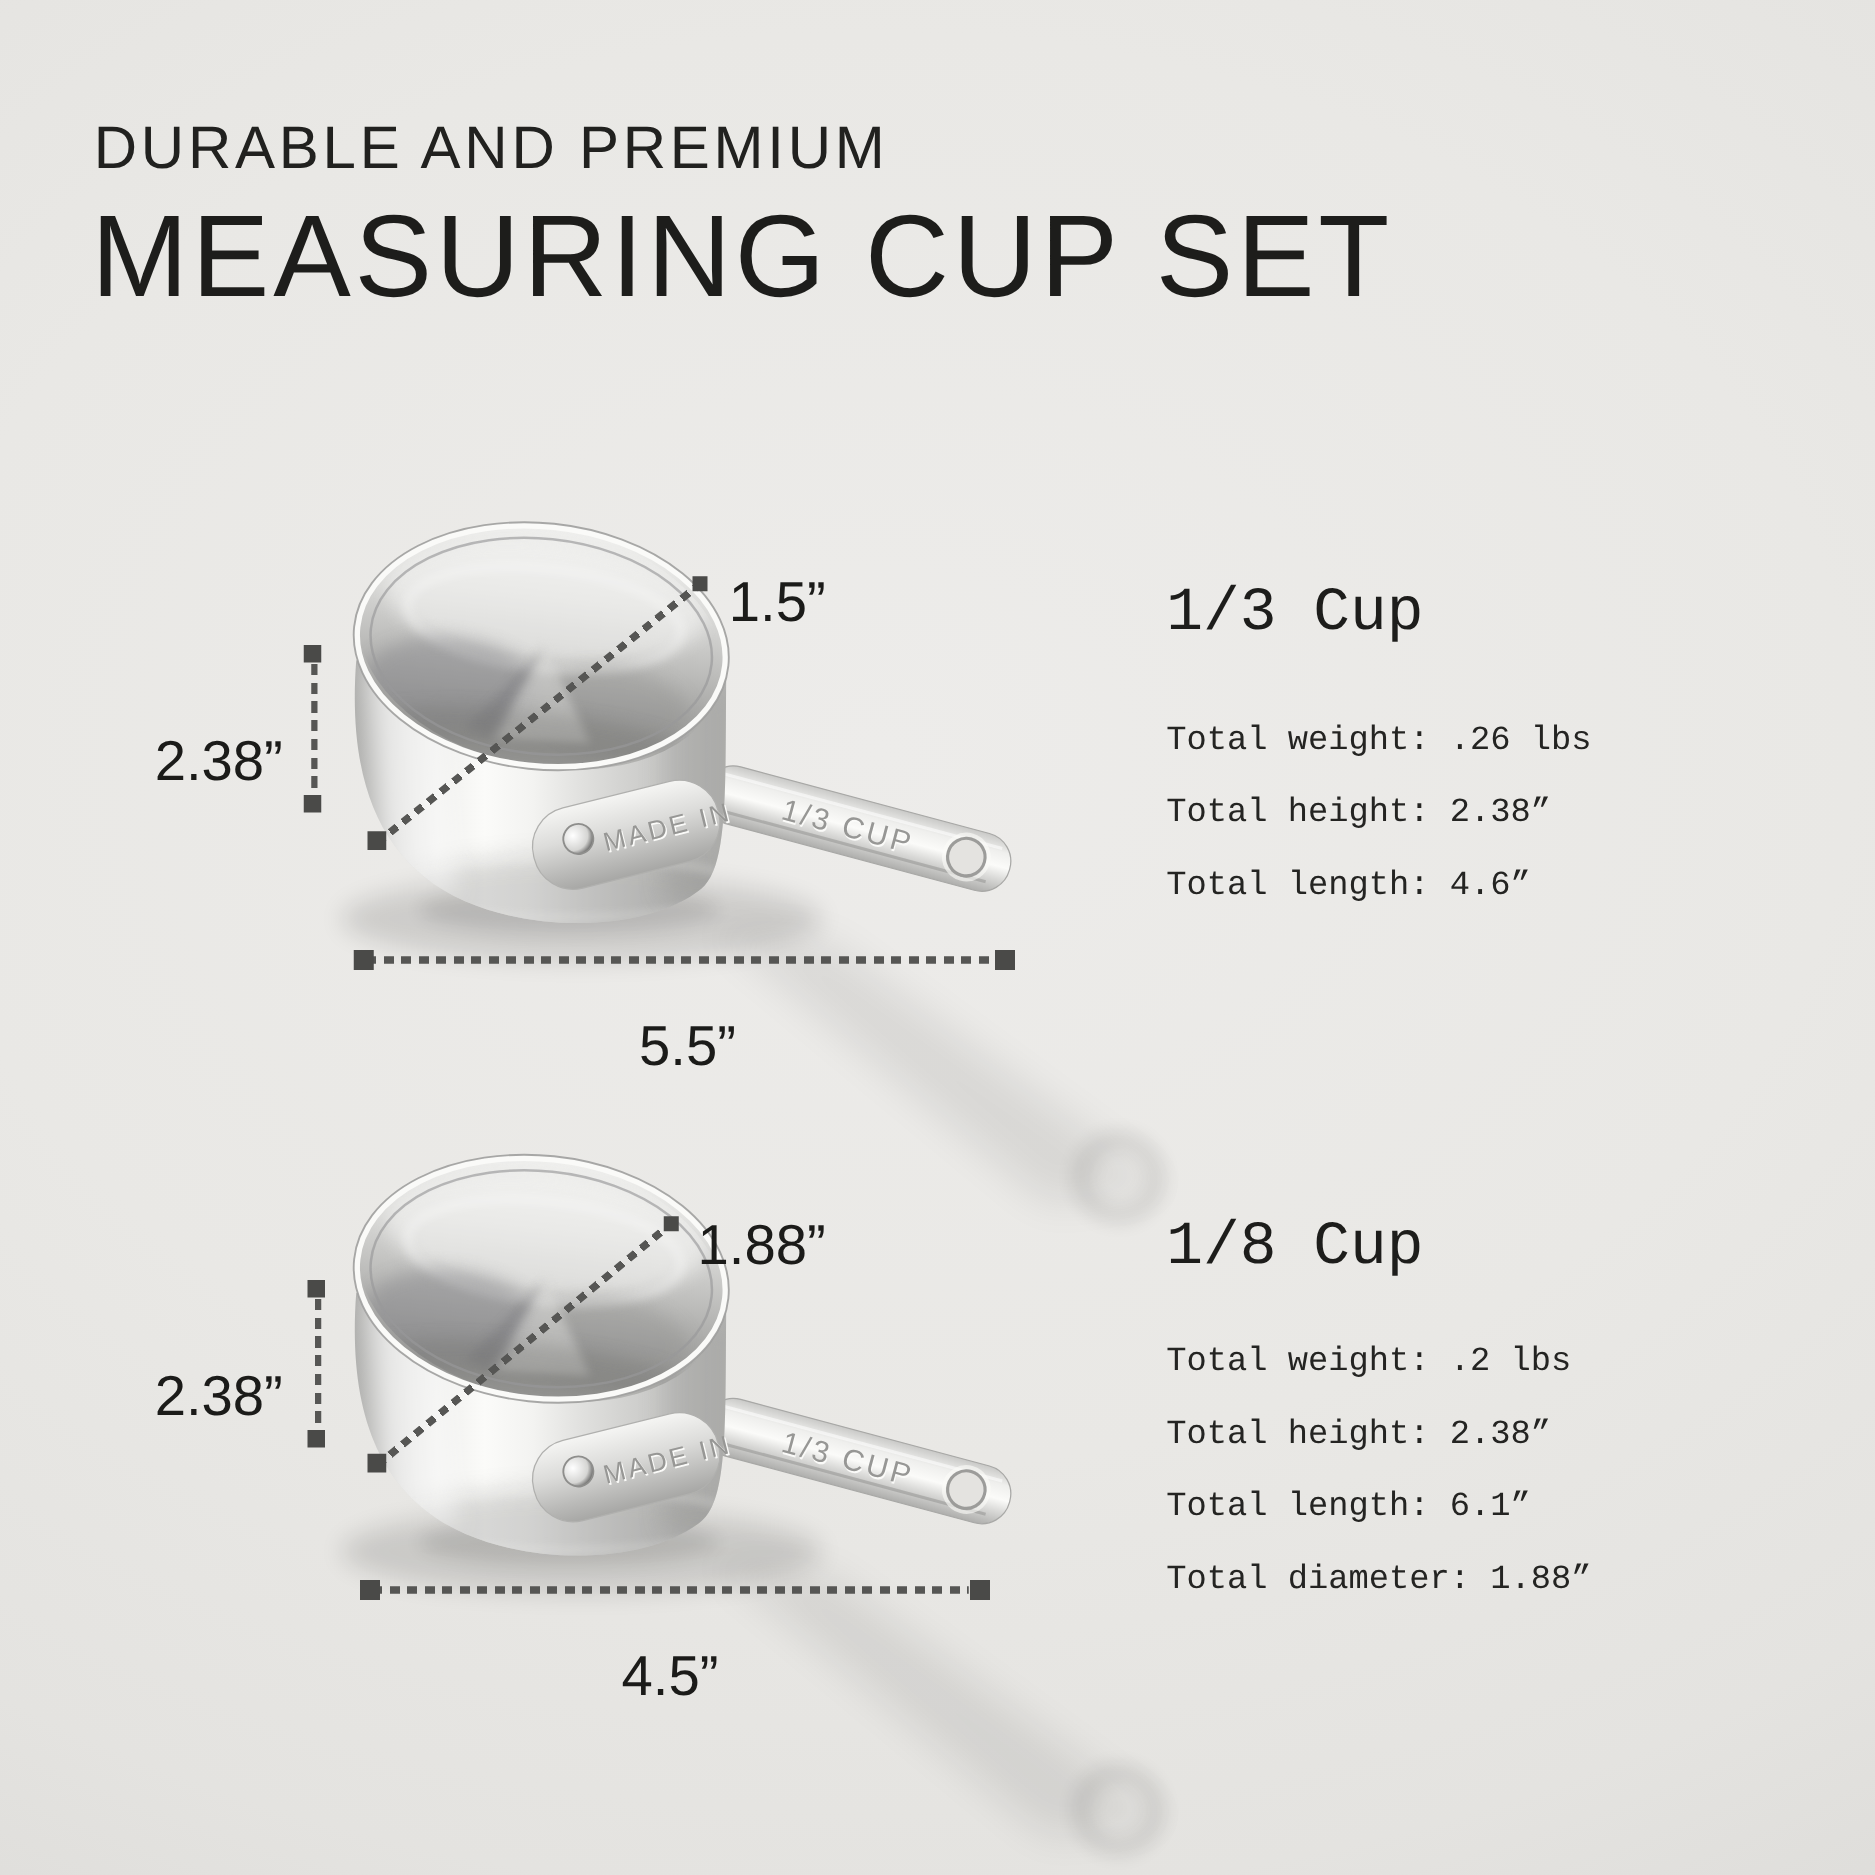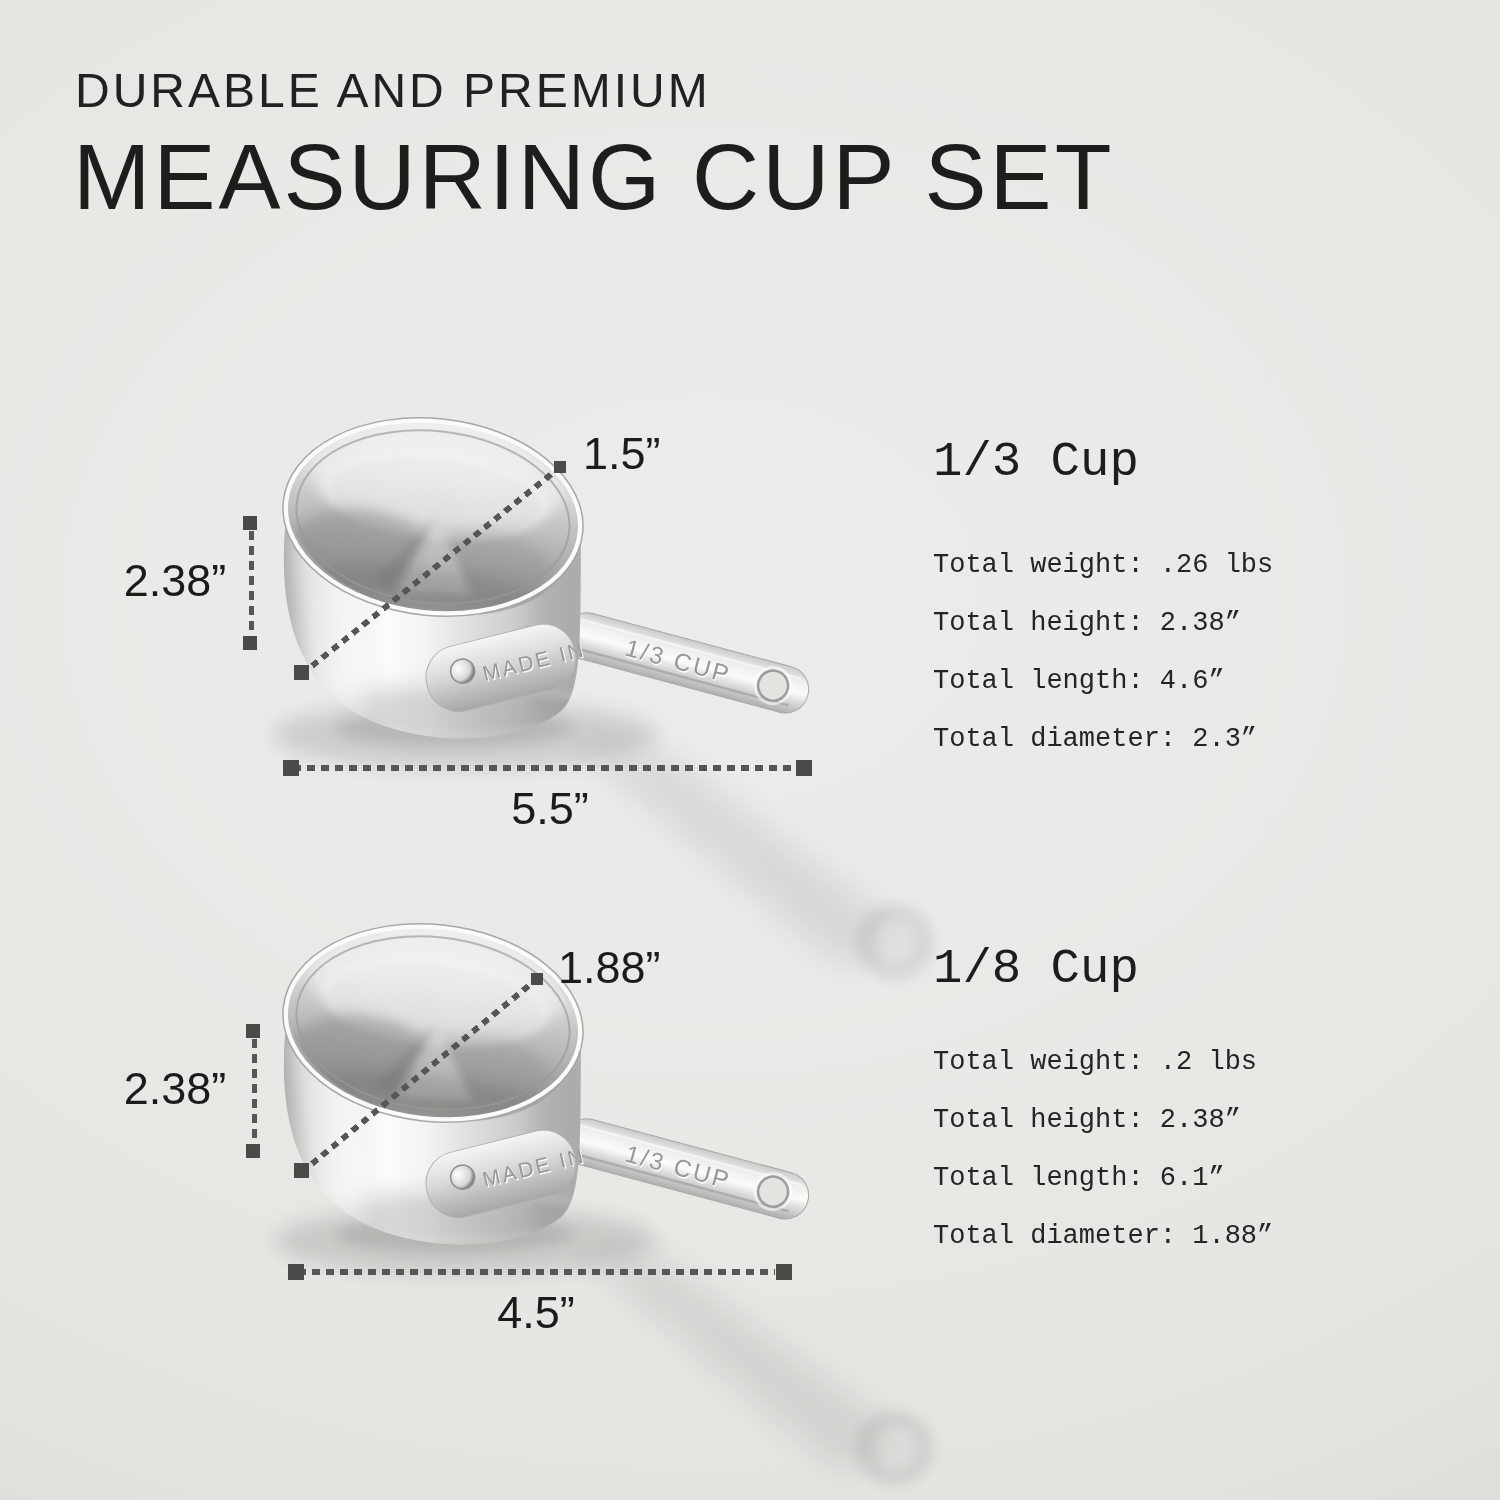--- a/index.html
+++ b/index.html
@@ -1,21 +1,21 @@
 <!DOCTYPE html>
 <html><head>
 <meta charset="utf-8">
 <style>
   html,body{margin:0;padding:0;}
   #canvas{
     position:relative;width:1500px;height:1500px;overflow:hidden;
     background:radial-gradient(ellipse 115% 85% at 47% 40%, #edecea 0%, #e9e8e5 45%, #e4e3e0 72%, #d8d7d4 100%);
     font-family:"Liberation Sans","DejaVu Sans",sans-serif;color:#1e1e1c;
   }
-  .abs{position:absolute;}
+  .abs{position:absolute;margin-top:28px;}
   
   .eyebrow{left:75px;top:67px;font-size:48px;letter-spacing:3px;line-height:1;color:#21211f;}
   .title{left:73px;top:131px;font-size:93px;letter-spacing:3px;line-height:1;color:#1d1d1b;}
   
   .prod-name{font-family:"Liberation Mono","DejaVu Sans Mono",monospace;font-size:49px;line-height:50px;color:#1d1d1b;white-space:nowrap;}
   .spec-lines{font-family:Liberation Mono, monospace;font-size:27px;line-height:58px;color:#242422;white-space:nowrap;}
   
   .dim{font-size:45px;line-height:1;color:#1b1b19;white-space:nowrap;z-index:3;}
   .dim.center{text-align:center;}
   .dim.right{text-align:center;}
@@ -198,21 +198,20 @@
   <div class="hline" style="left:298px;top:1269px;width:477px;"></div>
   <div class="sq" style="left:288px;top:1264px;width:16px;height:16px;"></div>
   <div class="sq" style="left:776px;top:1264px;width:16px;height:16px;"></div>
   <div class="abs dim center" style="left:466px;top:1290px;width:140px;">4.5”</div>
 
   <div class="abs prod-name" style="left:933px;top:437px;">1/3 Cup</div>
   <div class="abs spec-lines" style="left:933px;top:536px;">
     <div>Total weight: .26 lbs</div>
     <div>Total height: 2.38”</div>
     <div>Total length: 4.6”</div>
-    <div>Total diameter: 2.3”</div>
   </div>
 
   <div class="abs prod-name" style="left:933px;top:944px;">1/8 Cup</div>
   <div class="abs spec-lines" style="left:933px;top:1033px;">
     <div>Total weight: .2 lbs</div>
     <div>Total height: 2.38”</div>
     <div>Total length: 6.1”</div>
     <div>Total diameter: 1.88”</div>
   </div>
 

